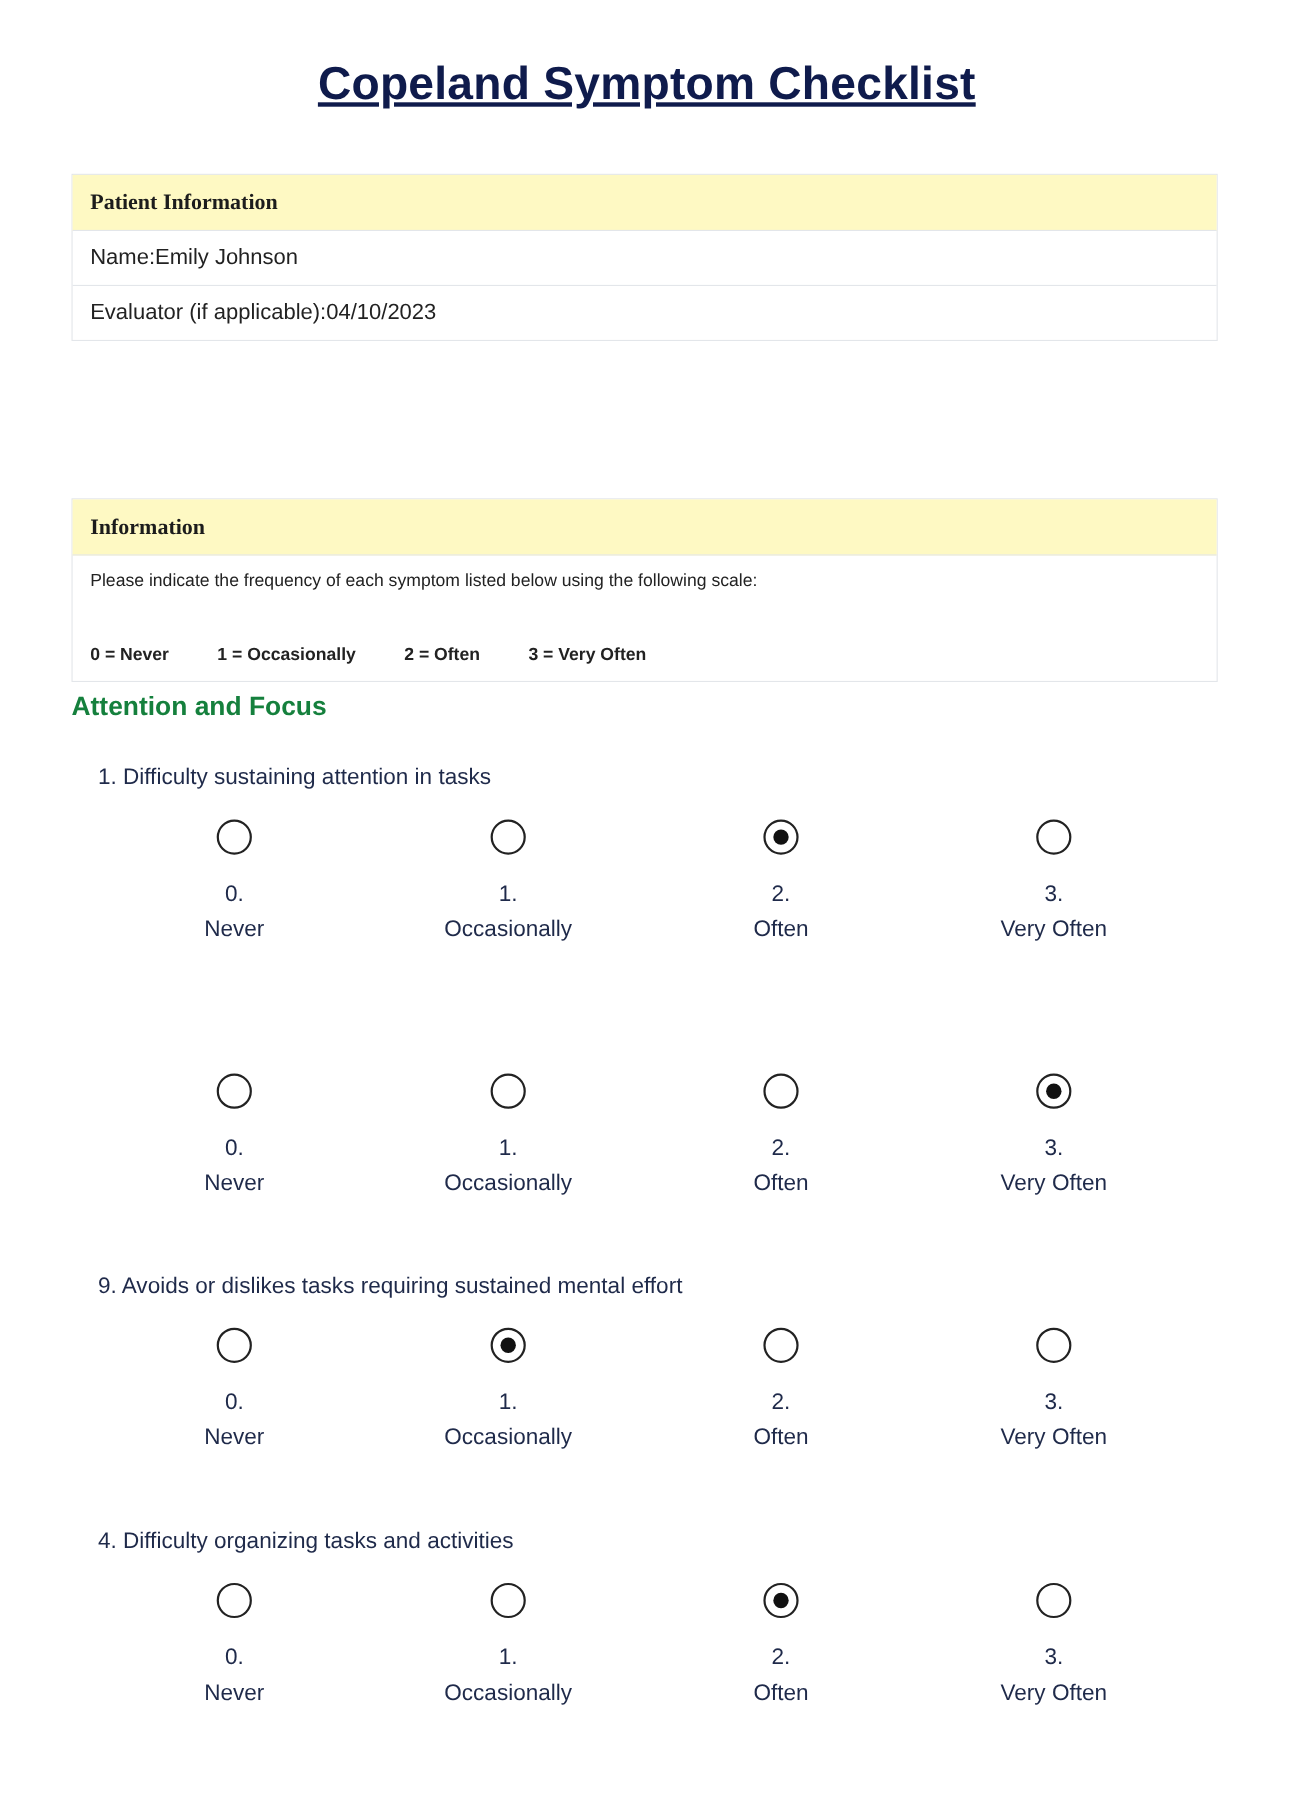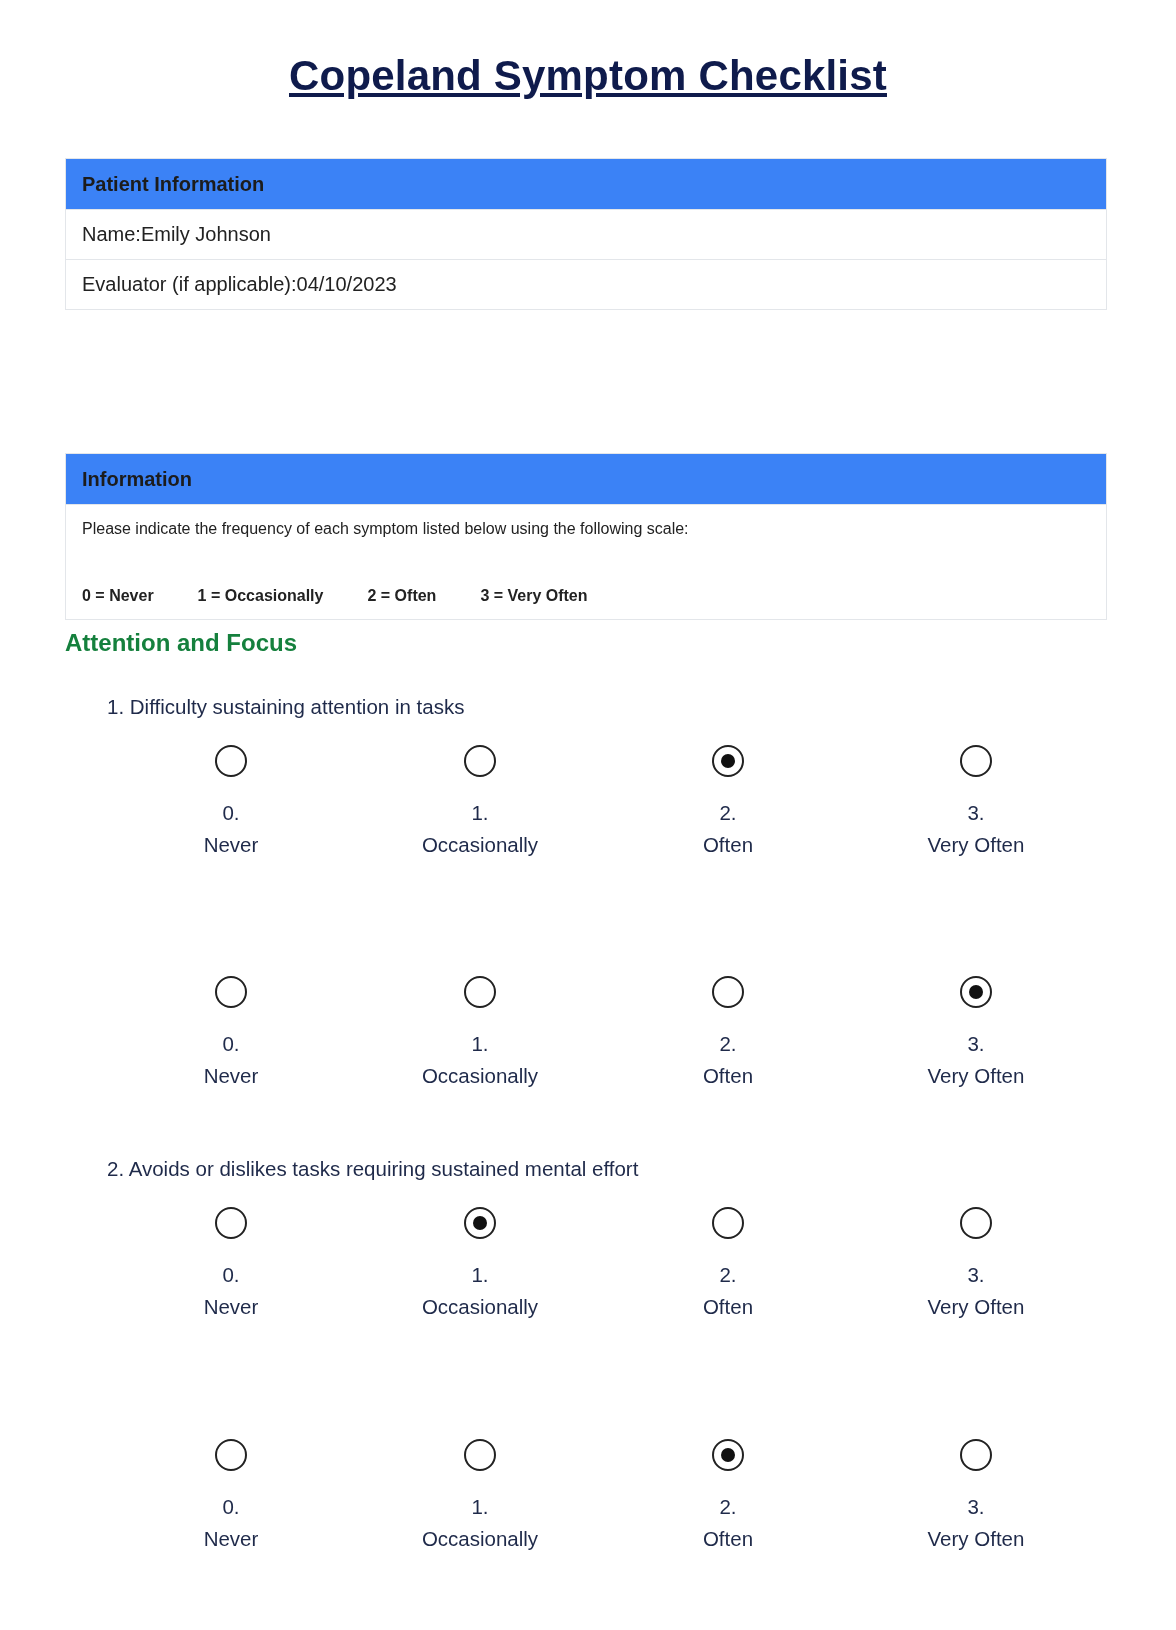--- a/index.html
+++ b/index.html
@@ -9,37 +9,38 @@
     }
     .title {
       position: absolute; left: 0; right: 0; top: 52px; text-align: center;
       font-size: 42px; font-weight: bold; color: #0f1b4c; letter-spacing: 0.2px; text-decoration: underline;
     }
     .box {
       position: absolute; left: 65px; width: 1042px;
       border: 1.5px solid #e3e6ea; box-sizing: border-box; background: #fff;
     }
     .box-head {
-      background: #3b82f6; height: 50px; line-height: 50px;
+      background: #fef9c3; height: 50px; line-height: 50px;
       padding-left: 16px; font-weight: bold; font-size: 20px; color: #1c1c1c;
       border-bottom: 1.5px solid #e3e6ea;
+      font-family: Liberation Serif, serif;
     }
     .info-row {
       height: 49px; line-height: 49px; padding-left: 16px; font-size: 20px; color: #222;
       border-bottom: 1.5px solid #e3e6ea;
     }
     .info-row:last-child { border-bottom: none; }
     .instr-body { padding: 12px 16px 12px 16px; font-size: 16px; color: #222; line-height: 23px; }
     .scale-line { font-weight: bold; white-space: pre; margin-top: 44px; }
     .scale-line span { margin-right: 44px; }
     .section-title {
       position: absolute; left: 65px; top: 629px; font-size: 24px; font-weight: bold; color: #15803d;
     }
     .question {
-      position: absolute; left: 18px; width: 968px; height: 231px;
+      position: absolute; left: 0; width: 968px; height: 231px;
     }
     .q-text {
       position: absolute; left: 89px; top: 0; font-size: 20.5px; color: #1f2a4a;
     }
     .opt {
       position: absolute; top: 50px; width: 200px; margin-left: -100px; text-align: center;
       color: #1f2a4a; font-size: 20.5px;
     }
     .radio {
       width: 32px; height: 32px; border-radius: 50%; border: 2.5px solid #222;
@@ -113,21 +114,21 @@
         <div class="opt-num">2.</div>
         <div class="opt-label">Often</div>
       </div>
       <div class="opt" style="left: 958px;">
         <div class="radio checked"></div>
         <div class="opt-num">3.</div>
         <div class="opt-label">Very Often</div>
       </div>
     </div>
     <div class="question" style="top: 1157px;">
-      <div class="q-text">2. Avoids or dislikes tasks requiring sustained mental effort</div>
+      <div class="q-text">9. Avoids or dislikes tasks requiring sustained mental effort</div>
       <div class="opt" style="left: 213px;">
         <div class="radio"></div>
         <div class="opt-num">0.</div>
         <div class="opt-label">Never</div>
       </div>
       <div class="opt" style="left: 462px;">
         <div class="radio checked"></div>
         <div class="opt-num">1.</div>
         <div class="opt-label">Occasionally</div>
       </div>
@@ -136,20 +137,21 @@
         <div class="opt-num">2.</div>
         <div class="opt-label">Often</div>
       </div>
       <div class="opt" style="left: 958px;">
         <div class="radio"></div>
         <div class="opt-num">3.</div>
         <div class="opt-label">Very Often</div>
       </div>
     </div>
     <div class="question" style="top: 1389px;">
+      <div class="q-text">4. Difficulty organizing tasks and activities</div>
       <div class="opt" style="left: 213px;">
         <div class="radio"></div>
         <div class="opt-num">0.</div>
         <div class="opt-label">Never</div>
       </div>
       <div class="opt" style="left: 462px;">
         <div class="radio"></div>
         <div class="opt-num">1.</div>
         <div class="opt-label">Occasionally</div>
       </div>

